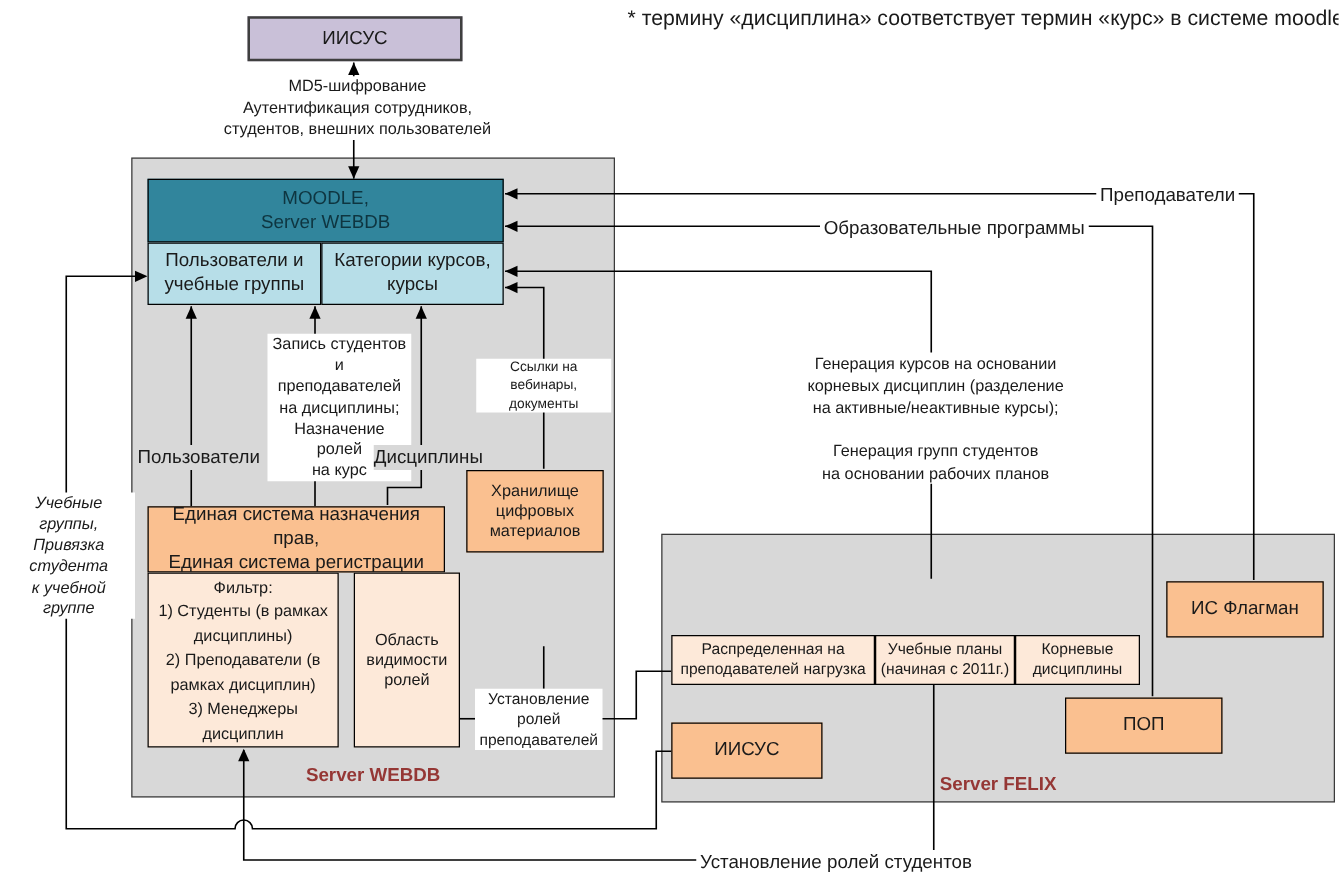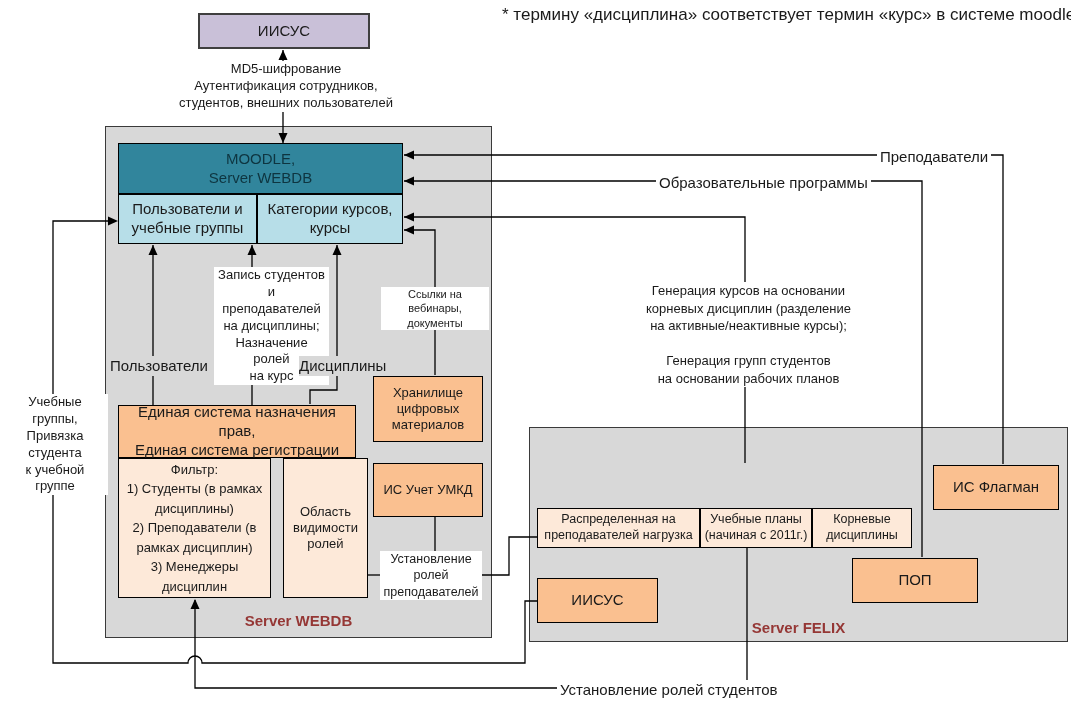--- a/index.html
+++ b/index.html
@@ -102,21 +102,20 @@
 2) Преподаватели (в
 рамках дисциплин)
 3) Менеджеры
 дисциплин</div>
   <div class="box lorange" style="left:271px;top:458px;width:85px;height:140px;margin-left:12px;">Область
 видимости
 ролей</div>
   <div class="box orange" style="left:373px;top:376px;width:110px;height:66px;">Хранилище
 цифровых
 материалов</div>
-  <div class="box orange" style="left:373px;top:463px;width:110px;height:54px;">ИС Учет УМКД</div>
   <div class="lbl wbg f125" style="left:380px;top:551px;width:96px;">Установление
 ролей
 преподавателей</div>
   <div class="srv" style="left:105px;top:612px;width:387px;">Server WEBDB</div>
 
   <div class="box lorange f125" style="left:537px;top:508px;width:163px;height:40px;">Распределенная на
 преподавателей нагрузка</div>
   <div class="box lorange f125" style="left:700px;top:508px;width:112px;height:40px;">Учебные планы
 (начиная с 2011г.)</div>
   <div class="box lorange f125" style="left:812px;top:508px;width:100px;height:40px;">Корневые
@@ -127,20 +126,20 @@
   <div class="srv" style="left:529px;top:619px;width:539px;">Server FELIX</div>
 
   <div class="lbl wbg f135" style="left:877px;top:147px;white-space:nowrap;">Преподаватели</div>
   <div class="lbl wbg f135" style="left:656px;top:173px;white-space:nowrap;">Образовательные программы</div>
   <div class="lbl wbg" style="left:628px;top:282px;width:235px;line-height:1.35;">Генерация курсов на основании
 корневых дисциплин (разделение
 на активные/неактивные курсы);
 
 Генерация групп студентов
 на основании рабочих планов</div>
-  <div class="lbl wbg" style="left:2px;top:394px;width:100px;">Учебные
+  <div class="lbl wbg" style="left:2px;top:394px;width:100px;font-style:italic;">Учебные
 группы,
 Привязка
 студента
 к учебной группе</div>
   <div class="lbl wbg f135" style="left:557px;top:680px;white-space:nowrap;">Установление ролей студентов</div>
 
 </div>
 
 </body></html>

